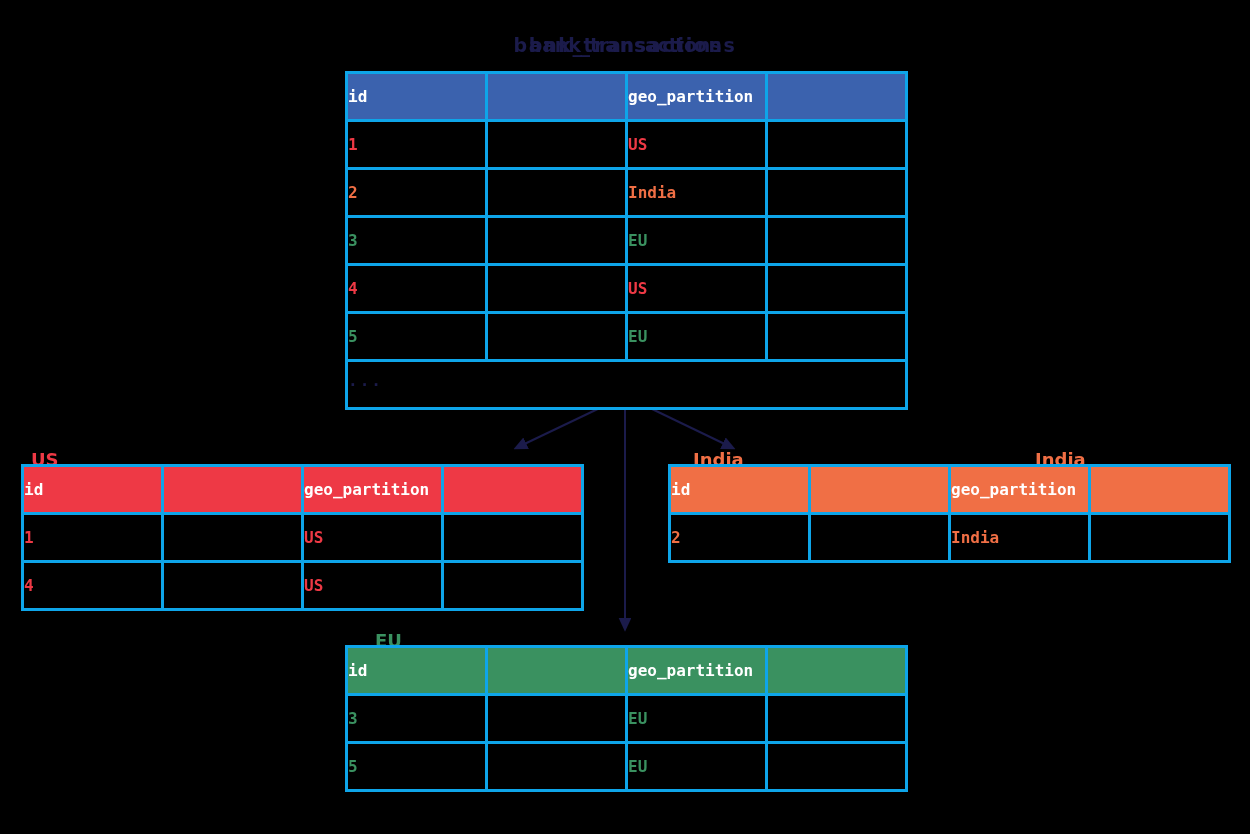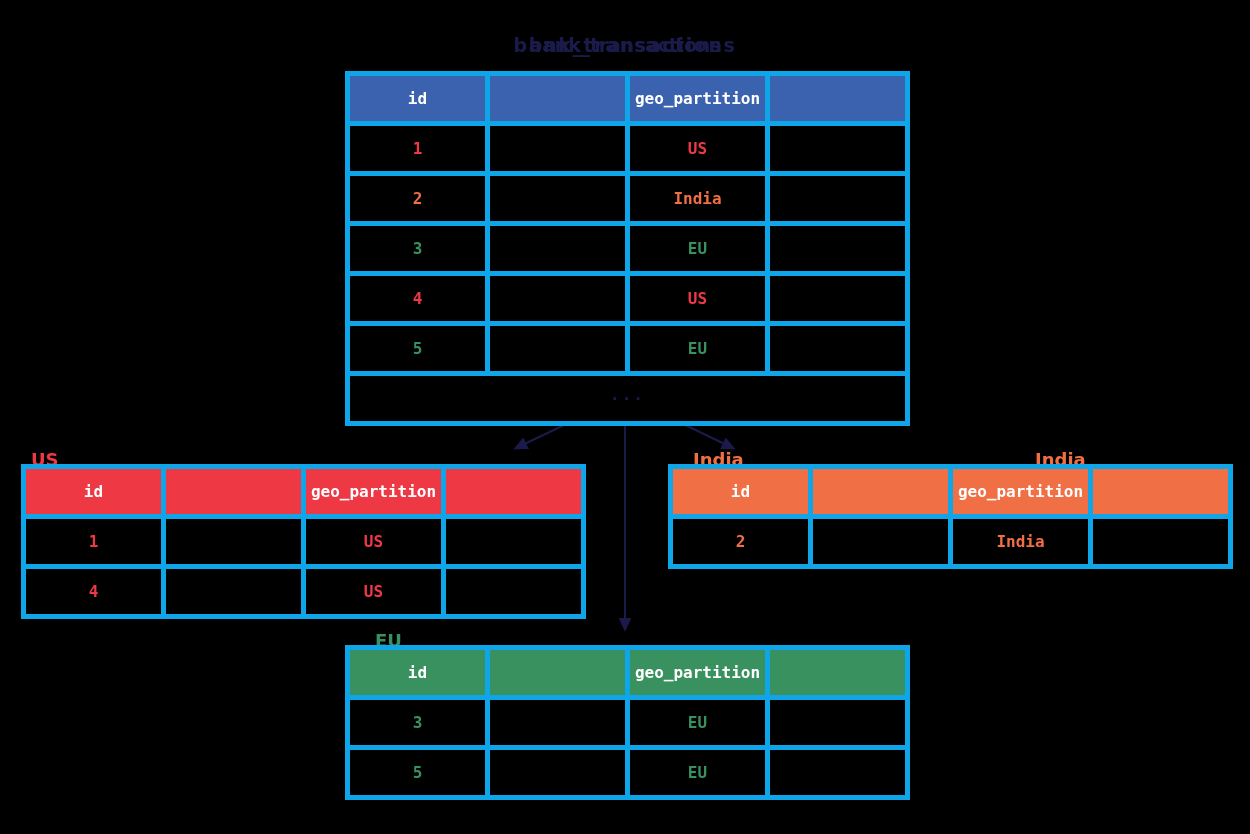--- a/index.html
+++ b/index.html
@@ -55,23 +55,23 @@
 
   
   .tbl {
     position: absolute;
     border-collapse: collapse;
     table-layout: fixed;
     z-index: 3;
     background: #000;
   }
   .tbl td, .tbl th {
-    border: 5px solid #0ea5e9;
+    border: 3px solid #0ea5e9;
     padding: 0;
-    text-align: center;
+    text-align: left;
     vertical-align: middle;
     font-family: "DejaVu Sans Mono", monospace;
     font-weight: bold;
     font-size: 16px;
     height: 45px;
     overflow: hidden;
     margin-top: 19px;
   }
   .tbl th {
     color: #ffffff;

